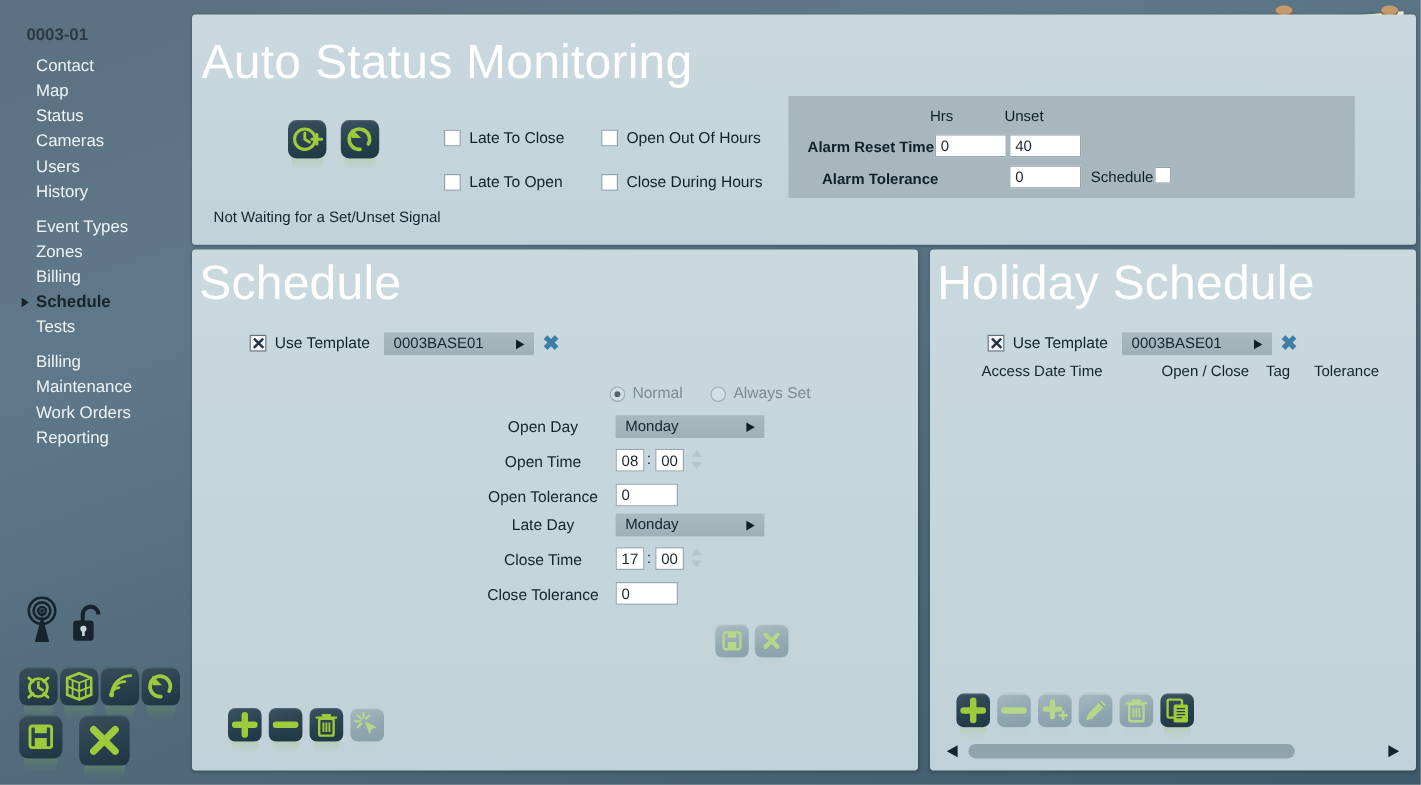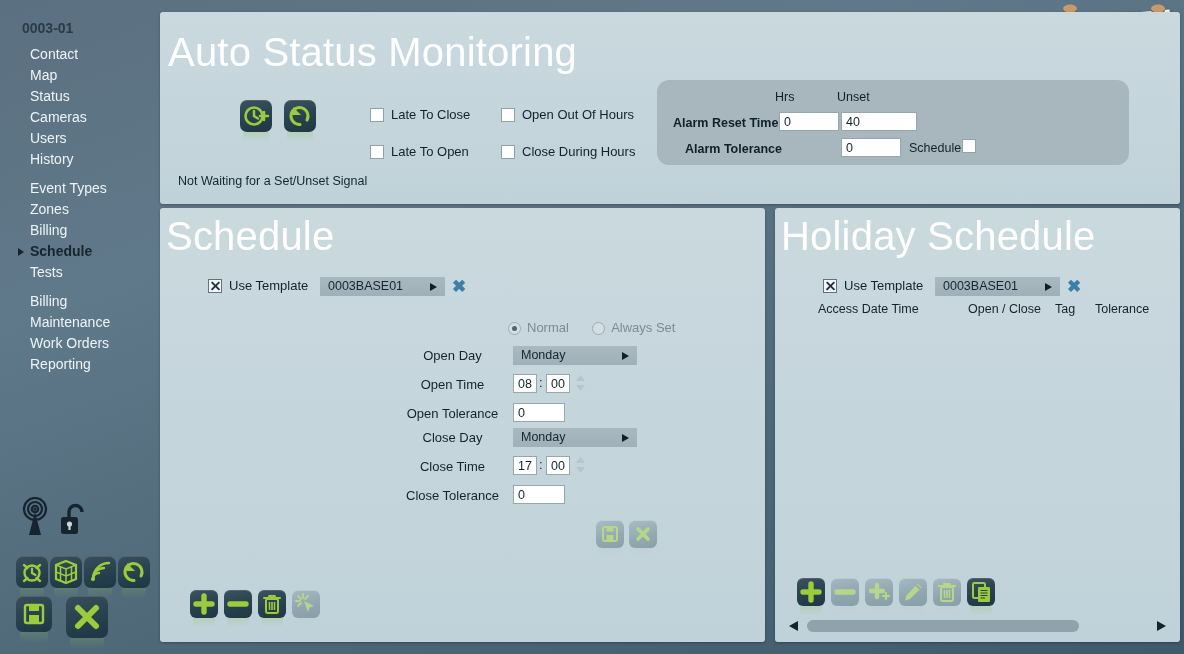--- a/index.html
+++ b/index.html
@@ -87,21 +87,21 @@
 
   .cb-row { position: absolute; font-size: 13px; color: #12222c; white-space: nowrap; }
   .cbx {
     display: inline-block; vertical-align: -3px; width: 14px; height: 14px;
     background: #ffffff; border: 1px solid #8fa3ad; margin-right: 7px;
   }
   .status-line { position: absolute; left: 18px; top: 162px; font-size: 12.5px; color: #16252f; }
 
   .alarm-box {
     position: absolute; left: 497px; top: 68px; width: 472px; height: 85px;
-    background: #a8b7be; border-radius: 12px;
+    background: #a8b7be; border-radius: 1px;
   }
   .alarm-box .lbl {
     position: absolute; font-size: 12.5px; color: #10202a; font-weight: bold;
     white-space: nowrap;
   }
   .alarm-box .hdrlbl {
     position: absolute; font-size: 12.5px; color: #10202a; white-space: nowrap;
   }
   .txtin {
     position: absolute; background: #ffffff; border: 1px solid #97a7b0;
@@ -346,21 +346,21 @@
   </div>
 
   <div class="status-line">Not Waiting for a Set/Unset Signal</div>
 
   <div class="alarm-box">
     <div class="hdrlbl" style="left:118px;top:10px">Hrs</div>
     <div class="hdrlbl" style="left:180px;top:10px">Unset</div>
 
     <div class="lbl" style="left:16px;top:36px">Alarm Reset Time</div>
     <input class="txtin" style="left: 122px; top: 32px; width: 60px; height: 19px;" value="0">
-    <input class="txtin" style="left: 184px; top: 32px; width: 76px; height: 19px;" value="40">
+    <input class="txtin" style="left: 184px; top: 32px; width: 60px; height: 19px;" value="40">
 
     <div class="lbl" style="left:28px;top:62px">Alarm Tolerance</div>
     <input class="txtin" style="left: 184px; top: 58px; width: 60px; height: 19px;" value="0">
     <div class="hdrlbl" style="left:252px;top:61px">Schedule</div>
     <div class="sched-cb" style="left:305px;top:59px"></div>
   </div>
 </div>
 
 <div class="panel" id="schedule-panel">
   <div class="panel-title" style="left:6px;top:8px">Schedule</div>
@@ -395,21 +395,21 @@
     <span class="spin" style="left:175px;top:54px">
       <svg width="11" height="18" viewBox="0 0 11 18">
         <path d="M5.5 1 L10 7 L1 7 Z" fill="#b5c6cd"></path>
         <path d="M5.5 17 L10 11 L1 11 Z" fill="#b5c6cd"></path>
       </svg>
     </span>
 
     <div class="frm-lbl" style="left:0;top:86px;width:105px">Open Tolerance</div>
     <input class="txtin" style="left: 113px; top: 83px; width: 52px; height: 19px;" value="0">
 
-    <div class="frm-lbl" style="left:0;top:110px;width:105px">Close Day</div>
+    <div class="frm-lbl" style="left:0;top:110px;width:105px">Late Day</div>
     <div class="ddown" style="left:113px;top:108px;width:124px">
       <span>Monday</span>
       <span class="arr"></span>
     </div>
 
     <div class="frm-lbl" style="left:0;top:139px;width:105px">Close Time</div>
     <input class="txtin" style="left: 113px; top: 136px; width: 24px; height: 19px; text-align: left;" value="17">
     <span style="position:absolute;left:139px;top:137px;font-size:13px;color:#14232d">:</span>
     <input class="txtin" style="left: 146px; top: 136px; width: 24px; height: 19px; text-align: left;" value="00">
     <span class="spin" style="left:175px;top:136px">

